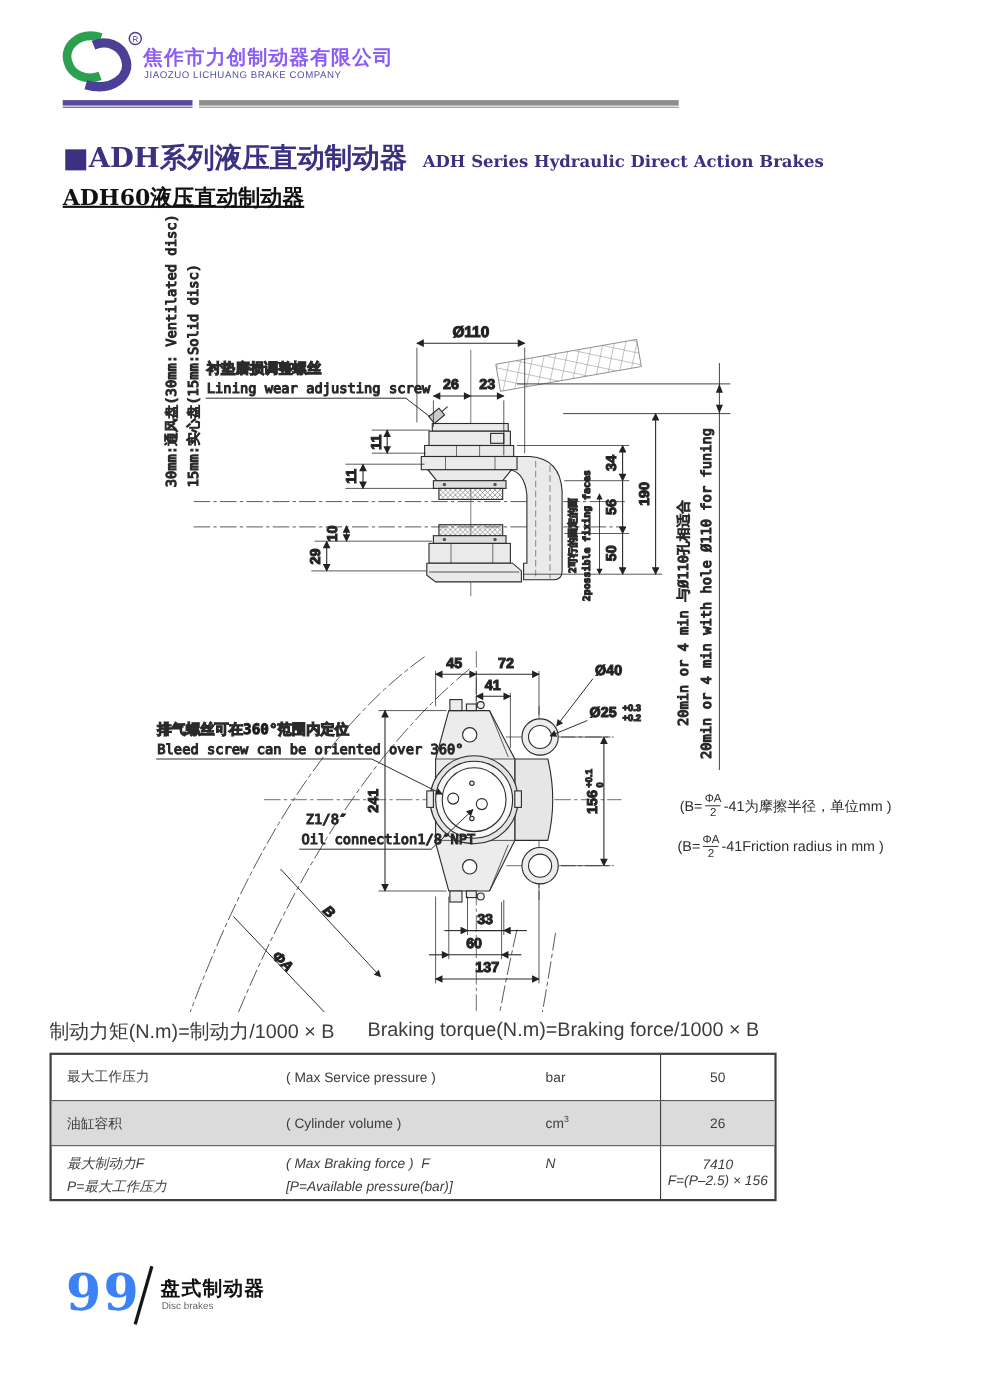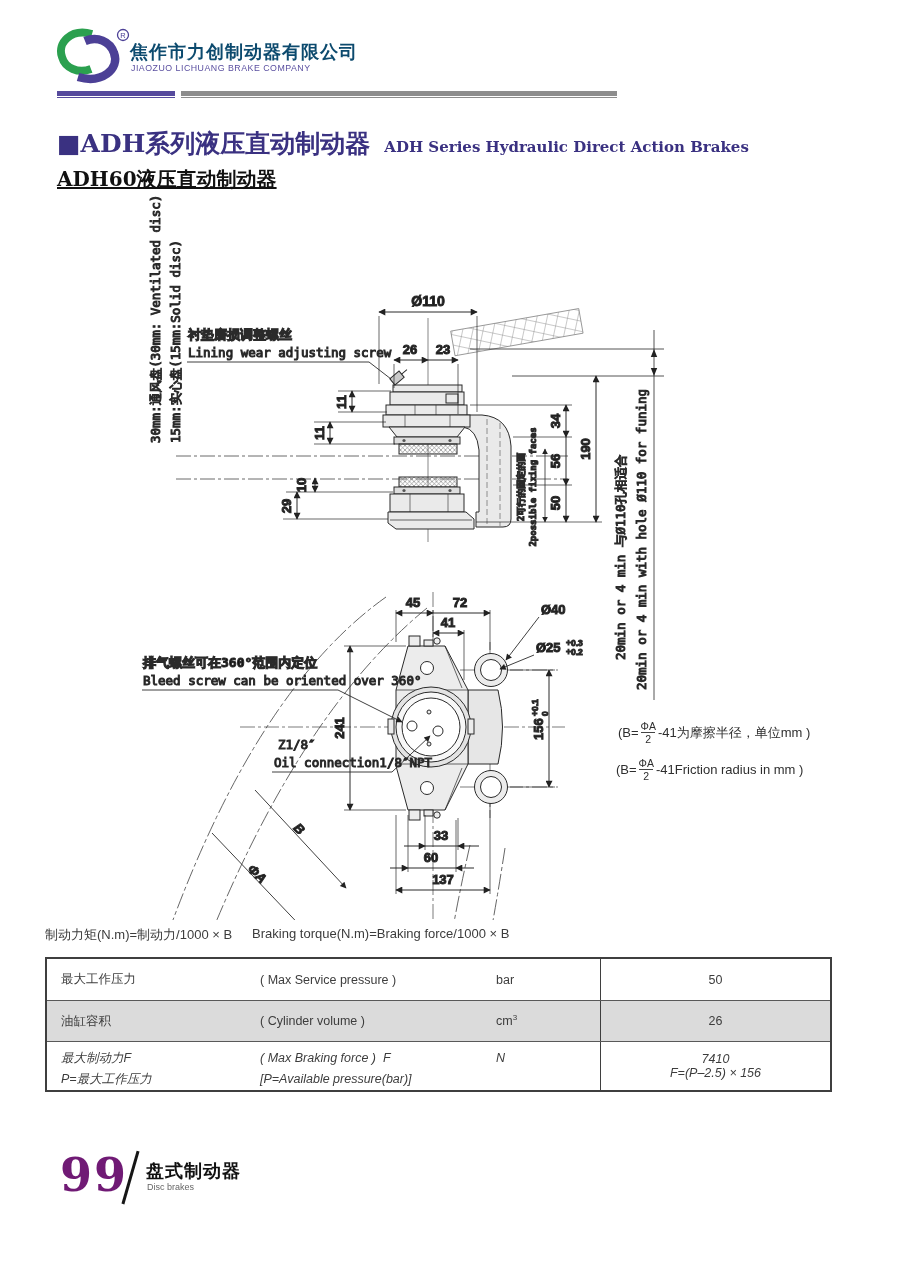--- a/index.html
+++ b/index.html
@@ -1,21 +1,21 @@
 <!DOCTYPE html>
 <html><head>
 <meta charset="utf-8">
 <style>
   html,body{margin:0;padding:0;background:#fff;}
   #page{position:relative;width:900px;height:1273px;background:#ffffff;overflow:hidden;
         font-family:"Liberation Sans",sans-serif;color:#1a1a1a;}
   .abs{position:absolute;}
 
   
-  .company-cn{left:130px;top:40px;font-size:18px;font-weight:bold;color:#0c4a6e;letter-spacing:1px;}
+  .company-cn{left:130px;top:40px;font-size:18px;font-weight:bold;color:#8b5cf6;letter-spacing:1px;}
   .company-en{left:131px;top:63px;font-size:8.8px;color:#5a4fa0;letter-spacing:.5px;}
   .rulebar{height:4.5px;}
   .rulebar .sub{height:1.2px;margin-top:1.6px;}
 
   
   .titlerow{left:57px;top:127px;display:flex;align-items:baseline;gap:14px;color:#3a3181;}
   .title-cn{font:bold 25px "DejaVu Serif","Liberation Serif",serif;}
   .title-en{font:bold 15px "DejaVu Serif","Liberation Serif",serif;}
   .model-heading{left:57px;top:166px;font:bold 20px "DejaVu Serif","Liberation Serif",serif;color:#111;text-decoration:underline;}
 
@@ -27,40 +27,40 @@
   .lblcn{font:600 13px "DejaVu Sans Mono","DejaVu Sans",monospace;fill:#111;}
   .lbls{font:600 9px "DejaVu Sans Mono","DejaVu Sans",monospace;fill:#111;}
   .ital{font-style:italic;}
 
   
   .fricnote{font-size:13px;color:#2e2e2e;white-space:nowrap;display:flex;align-items:center;}
   .frac{display:inline-flex;flex-direction:column;align-items:center;font-size:10.5px;line-height:1.15;margin:0 2px;vertical-align:middle;}
   .frac .fbot{border-top:1px solid #444;padding:0 4px;}
 
   
-  .formula{left:45px;top:926px;display:flex;gap:20px;font-size:13px;color:#3c3c3c;}
-
-  
-  .spec-table{left:45px;top:957px;width:787px;border:2px solid #3f3f3f;box-sizing:border-box;font-size:12.5px;color:#3d3d3d;}
+  .formula{left:45px;top:926px;display:flex;gap:30px;font-size:18px;color:#3c3c3c;}
+
+  
+  .spec-table{left:45px;top:957px;width:661px;border:2px solid #3f3f3f;box-sizing:border-box;font-size:12.5px;color:#3d3d3d;}
   .trow{display:flex;align-items:center;min-height:41px;box-sizing:border-box;}
   .trow + .trow{border-top:1px solid #595959;align-items:center;}
   .trow.shaded{background:#dbdbdb;}
   .trow.tall{min-height:46px;}
   .c1{width:201px;padding-left:14px;box-sizing:border-box;}
   .c2{width:226px;padding-left:12px;box-sizing:border-box;}
   .c3{width:126px;padding-left:22px;box-sizing:border-box;}
   .c4{flex:1;text-align:center;align-self:stretch;border-left:1px solid #3f3f3f;
       display:flex;flex-direction:column;justify-content:center;}
   .two-line .c1,.two-line .c2,.two-line .c3{align-self:stretch;padding-top:6px;line-height:21px;}
   .two-line{align-items:flex-start;font-style:italic;}
   .pre{white-space:pre;}
   sup{font-size:8px;}
 
   
-  .page-no{left:60px;top:1148px;font:bold 46px "DejaVu Serif","Liberation Serif",serif;letter-spacing:2px;color:#701a75;text-align:right;}
+  .page-no{left:60px;top:1148px;font:bold 46px "DejaVu Serif","Liberation Serif",serif;letter-spacing:2px;color:#3b82f6;text-align:right;}
   .slash{left:129px;top:1150px;width:2.6px;height:55px;background:#161616;transform:rotate(16deg);}
   .section-cn{left:146px;top:1159px;font-size:18px;font-weight:bold;color:#111;letter-spacing:1px;}
   .section-en{left:147px;top:1182px;font-size:9px;color:#666;}
 </style>
 </head>
 <body>
 
 <div id="page">
 
   <div class="abs" style="left:54px;top:26px;">

